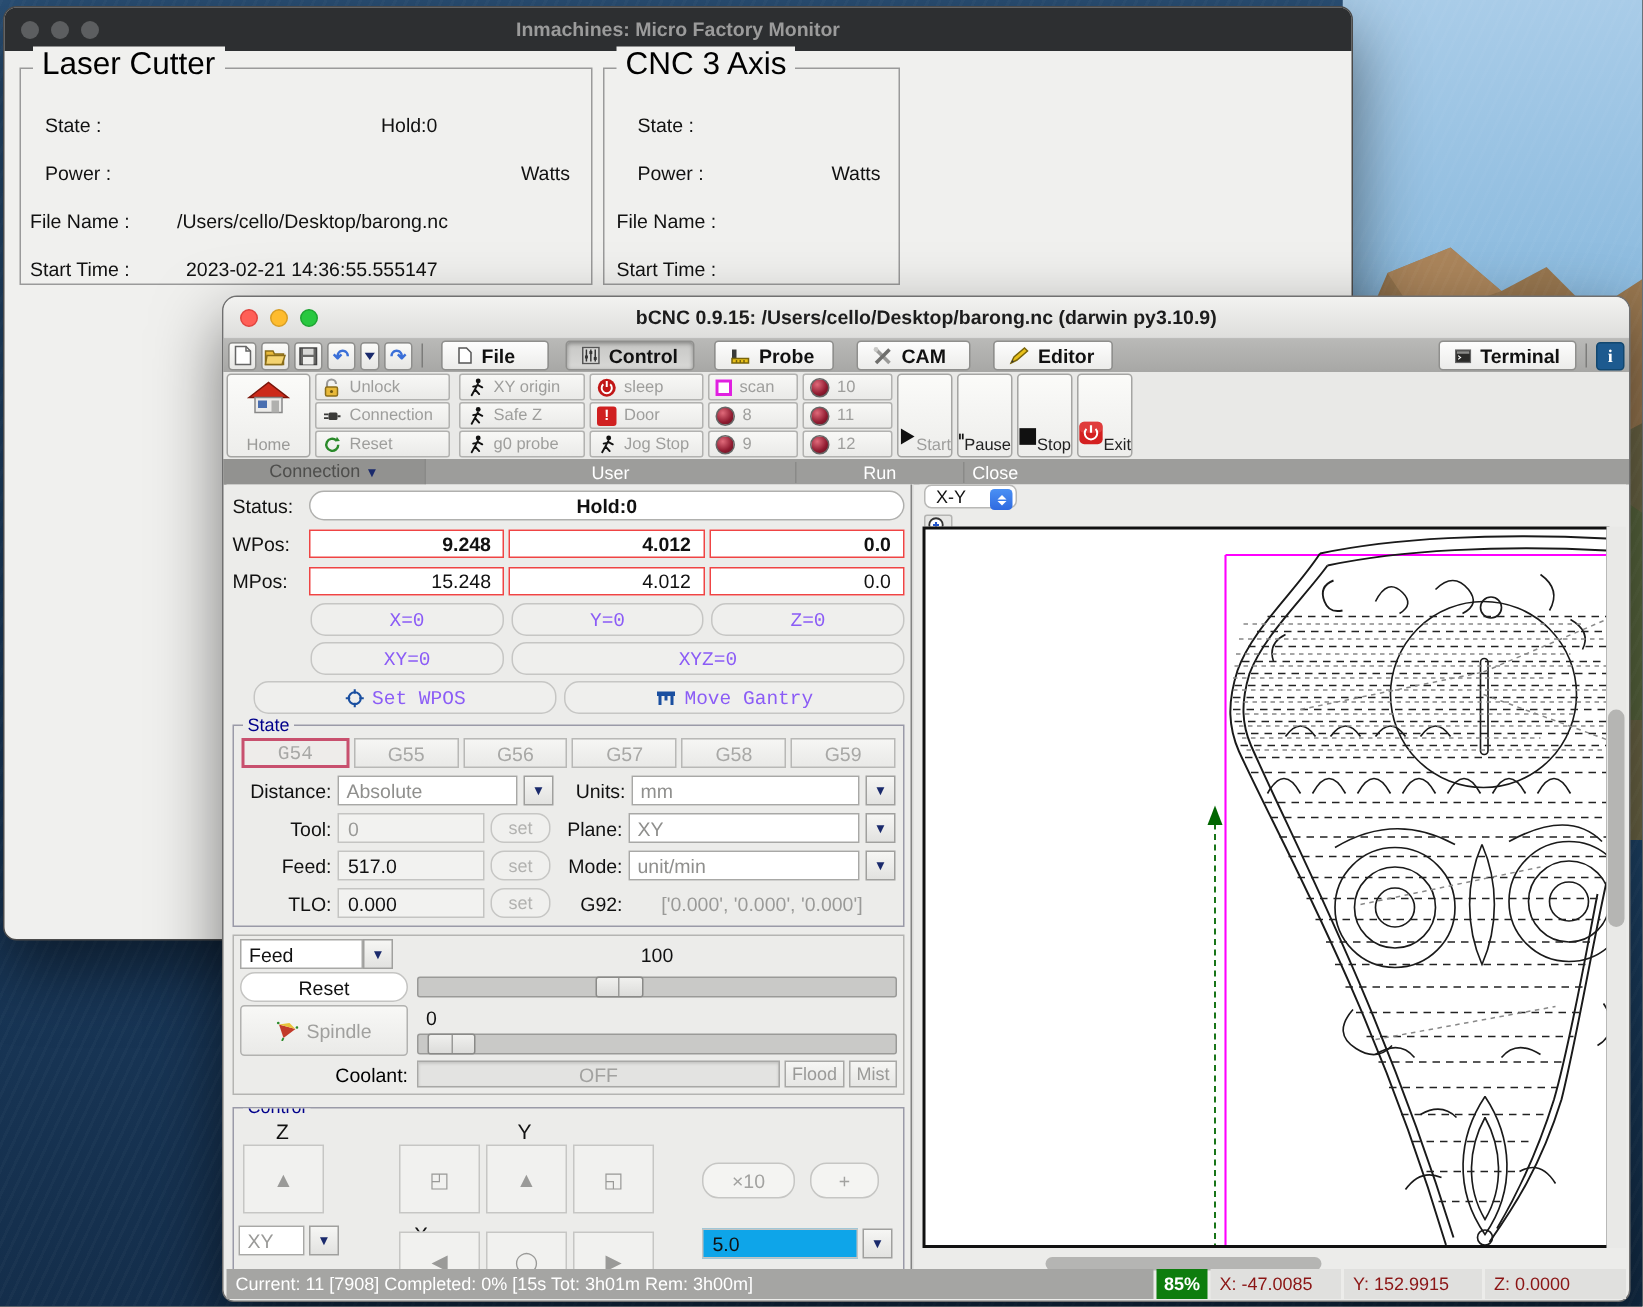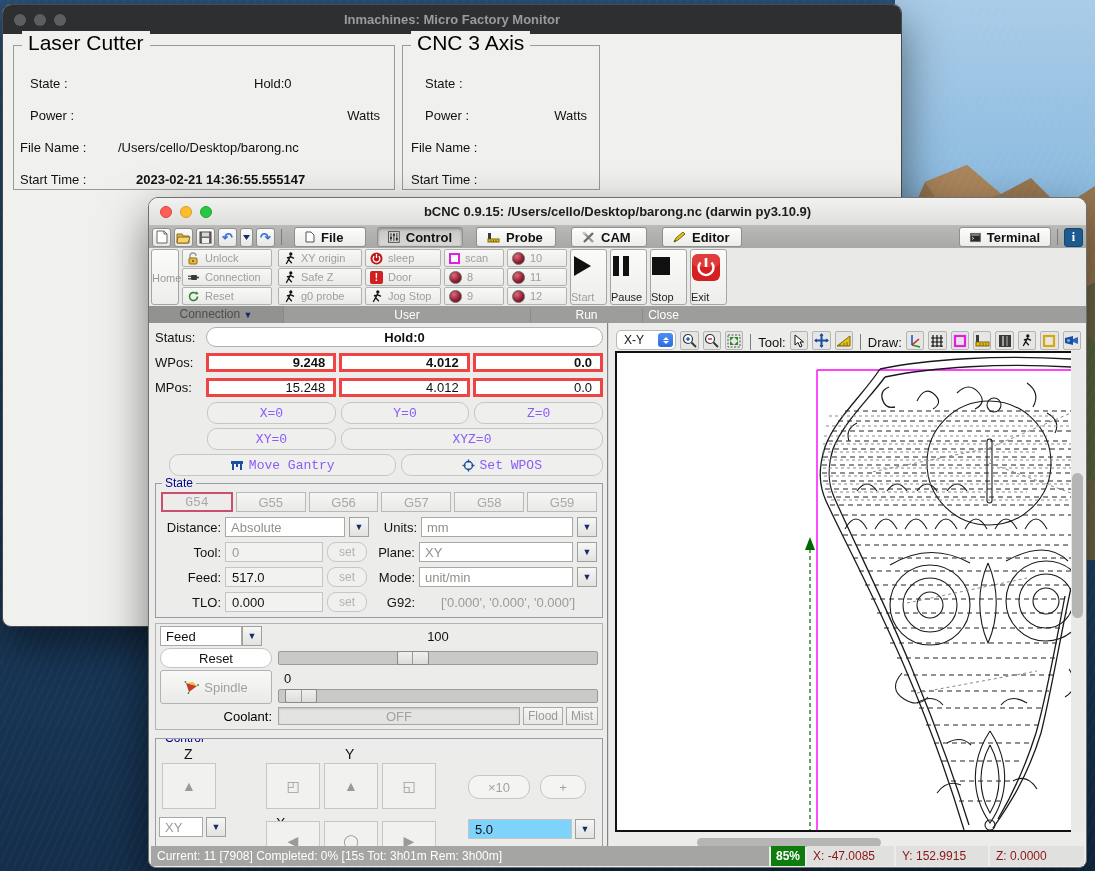--- a/index.html
+++ b/index.html
@@ -49,47 +49,47 @@
 .tab { height:20px; padding:0 10px; display:flex; gap:6px; align-items:center;
   background:linear-gradient(#fdfdfd,#ececea); border:1px solid #8f8f8d;
   border-radius:3px; font-weight:bold; font-size:13px; color:#111; }
 .tab.active { background:linear-gradient(#c7c7c5,#d8d8d6);
   box-shadow:inset 0 1px 3px rgba(0,0,0,.35); }
 .infobtn { width:19px; height:19px; background:#1d5a8f; border:1px solid #12476f;
   border-radius:3px; color:#fff; font-weight:bold; font-size:12px;
   font-family:"Liberation Serif",serif; display:flex; align-items:center; justify-content:center; }
 
 .toolrow { height:58px; display:flex; padding:1px 2px; gap:3px; background:#e9e9e7; align-items:stretch; }
-.homebtn { width:28px; background:linear-gradient(#fbfbf9,#ededeb); border:1px solid #a5a5a3;
-  border-radius:3px; display:flex; flex-direction:row; align-items:center;
+.homebtn { width:56px; background:linear-gradient(#fbfbf9,#ededeb); border:1px solid #a5a5a3;
+  border-radius:3px; display:flex; flex-direction:column; align-items:center;
   justify-content:space-between; padding:3px 0 1px; font-size:11px; color:#9a9a98; }
 .vstack { display:flex; flex-direction:column; gap:1px; }
 .sbtn { flex:1; display:flex; align-items:center; gap:5px; padding:0 4px;
   background:linear-gradient(#f8f8f6,#eaeae8); border:1px solid #b2b2b0;
   border-radius:2px; font-size:11px; color:#9e9e9c; white-space:nowrap; }
 .bigbtn { width:37px; background:linear-gradient(#fbfbf9,#ededeb); border:1px solid #a5a5a3;
-  border-radius:3px; display:flex; flex-direction:column; align-items:flex-start;
+  border-radius:3px; display:flex; flex-direction:row; align-items:flex-end;
   justify-content:space-between; padding:4px 0 1px; font-size:11px; color:#222; }
 .bigbtn .dim { color:#9e9e9c; }
 .groupband { height:17px; background:#9d9d9b; display:flex; font-size:12px;
   color:#fff; align-items:center; }
 .gseg { text-align:center; }
 .gseg.conn { width:135px; background:#929290; color:#4e4e4c; height:100%;
   line-height:17px; border-right:1px solid #8a8a88; }
 .gseg.conn b { color:#1a2a6c; font-size:9px; }
 
 
 .leftpanel { position:absolute; left:2px; top:125px; width:458px; bottom:21px;
   background:#ececea; border-right:2px groove #d8d8d6; overflow:hidden; }
 .dro-row { display:flex; align-items:center; height:22px; margin:3px 4px 0; gap:3px; }
 .dro-label { width:48px; font-size:13px; color:#111; }
 .statusfield { flex:1; height:20px; background:#fff; border:1px solid #b0b0ae;
   border-radius:10px; display:flex; align-items:center; justify-content:center;
   font-weight:bold; font-size:13px; color:#111; }
-.poscell { flex:1; height:19px; background:#fff; border:3px solid #ef4444;
+.poscell { flex:1; height:19px; background:#fff; border:1px solid #ef4444;
   display:flex; align-items:center; justify-content:flex-end; padding-right:8px;
   font-size:13px; color:#111; }
 .bold { font-weight:bold; }
 .zrow { display:flex; height:22px; margin:4px 4px 0 56px; gap:5px; }
 .zbtn { flex:1; height:22px; background:#efefed; border:1px solid #c6c6c4;
   border-radius:10px; color:#8b5cf6; font-size:13px; display:flex;
   align-items:center; justify-content:center; gap:5px;font-family:Liberation Mono, monospace; }
 .fieldset { margin:7px 4px 0; border:1px solid #9a9aa8; position:relative;
   padding:8px 5px 5px; }
 .legend { position:absolute; top:-8px; left:6px; background:#ececea;
@@ -144,21 +144,21 @@
 .axlab { position:absolute; font-size:14px; color:#111; }
 .jbtn { position:absolute; width:54px; height:46px; top:24px; background:#f1f1ef;
   border:1px solid #c6c6c4; color:#9a9a98; display:flex; align-items:center;
   justify-content:center; font-size:14px; }
 .pill { position:absolute; background:#f4f4f2; border:1px solid #c6c6c4;
   border-radius:11px; color:#a2a2a0; font-size:13px; display:flex;
   align-items:center; justify-content:center; }
 
 
 .cpanel { position:absolute; left:464px; top:125px; right:2px; bottom:21px; background:#ececea; }
-.ctoolbar { height:27px; display:flex; align-items:flex-end; gap:4px; padding:0 3px; font-size:13px; color:#111; }
+.ctoolbar { height:27px; display:flex; align-items:flex-start; gap:4px; padding:0 3px; font-size:13px; color:#111;flex-direction:column; }
 .viewcombo { width:62px; height:20px; background:#fff; border:1px solid #b8b8b6;
   border-radius:5px; display:flex; align-items:center; font-size:12px; padding-left:7px; position:relative; }
 .stepper { position:absolute; right:2px; top:2px; width:15px; height:14px;
   background:linear-gradient(#4a90f4,#2f6ae0); border-radius:3px; display:flex;
   flex-direction:column; align-items:center; justify-content:center; gap:1px; }
 .stepper b { width:0; height:0; border-left:3px solid transparent; border-right:3px solid transparent; }
 .stepper .up { border-bottom:3px solid #fff; }
 .stepper .dn { border-top:3px solid #fff; }
 .cicon { width:19px; height:19px; background:#e6e6e4; border:1px solid #b4b4b2;
   border-radius:2px; display:flex; align-items:center; justify-content:center; }
@@ -226,21 +226,21 @@
 
     <div class="panel" style="left:10px;top:40px;width:382px;height:145px;">
       <span class="panel-title">Laser Cutter</span>
       <span class="plab" style="left:16px;top:30px;">State :</span>
       <span class="plab" style="left:240px;top:30px;">Hold:0</span>
       <span class="plab" style="left:16px;top:62px;">Power :</span>
       <span class="plab" style="right:14px;top:62px;">Watts</span>
       <span class="plab" style="left:6px;top:94px;">File Name :</span>
       <span class="plab" style="left:104px;top:94px;">/Users/cello/Desktop/barong.nc</span>
       <span class="plab" style="left:6px;top:126px;">Start Time :</span>
-      <span class="plab" style="left:122px;top:126px;font-weight:bold;">2023-02-21 14:36:55.555147</span>
+      <span class="plab" style="left:110px;top:126px;">2023-02-21 14:36:55.555147</span>
     </div>
 
     <div class="panel" style="left:399px;top:40px;width:198px;height:145px;">
       <span class="panel-title">CNC 3 Axis</span>
       <span class="plab" style="left:22px;top:30px;">State :</span>
       <span class="plab" style="left:22px;top:62px;">Power :</span>
       <span class="plab" style="right:12px;top:62px;">Watts</span>
       <span class="plab" style="left:8px;top:94px;">File Name :</span>
       <span class="plab" style="left:8px;top:126px;">Start Time :</span>
     </div>
@@ -514,38 +514,38 @@
       <div class="zrow">
         <div class="zbtn">X=0</div>
         <div class="zbtn">Y=0</div>
         <div class="zbtn">Z=0</div>
       </div>
       <div class="zrow">
         <div class="zbtn" style="flex:1;">XY=0</div>
         <div class="zbtn" style="flex:2.05;">XYZ=0</div>
       </div>
       <div class="zrow" style="margin-left:18px;">
-        <div class="zbtn" style="flex:1.12;">
-          <svg width="14" height="12" viewBox="0 0 14 12">
-              <rect x="1" y="2" width="12" height="3" fill="#1a4fa0"></rect>
-              <rect x="2" y="5" width="2" height="6" fill="#1a4fa0"></rect>
-              <rect x="10" y="5" width="2" height="6" fill="#1a4fa0"></rect>
-              <rect x="6" y="5" width="2" height="3" fill="#1a4fa0"></rect>
-            </svg>
-          <span>Move Gantry</span>
-        </div>
         <div class="zbtn">
           <svg width="13" height="13" viewBox="0 0 13 13">
               <circle cx="6.5" cy="6.5" r="4" fill="none" stroke="#1a4fa0" stroke-width="1.4"></circle>
               <line x1="6.5" y1="0.5" x2="6.5" y2="3.5" stroke="#1a4fa0" stroke-width="1.4"></line>
               <line x1="6.5" y1="9.5" x2="6.5" y2="12.5" stroke="#1a4fa0" stroke-width="1.4"></line>
               <line x1="0.5" y1="6.5" x2="3.5" y2="6.5" stroke="#1a4fa0" stroke-width="1.4"></line>
               <line x1="9.5" y1="6.5" x2="12.5" y2="6.5" stroke="#1a4fa0" stroke-width="1.4"></line>
             </svg>
           <span>Set WPOS</span>
+        </div>
+        <div class="zbtn" style="flex:1.12;">
+          <svg width="14" height="12" viewBox="0 0 14 12">
+              <rect x="1" y="2" width="12" height="3" fill="#1a4fa0"></rect>
+              <rect x="2" y="5" width="2" height="6" fill="#1a4fa0"></rect>
+              <rect x="10" y="5" width="2" height="6" fill="#1a4fa0"></rect>
+              <rect x="6" y="5" width="2" height="3" fill="#1a4fa0"></rect>
+            </svg>
+          <span>Move Gantry</span>
         </div>
       </div>
 
       <div class="fieldset">
         <span class="legend">State</span>
         <div class="grow">
           <div class="gbtn active">G54</div>
           <div class="gbtn">G55</div>
           <div class="gbtn">G56</div>
           <div class="gbtn">G57</div>
@@ -632,21 +632,21 @@
         <div class="jbtn" style="left:168px;">▲</div>
         <div class="jbtn" style="left:226px;">◱</div>
         <div class="pill" style="left:312px;top:36px;width:62px;height:24px;">×10</div>
         <div class="pill" style="left:384px;top:36px;width:46px;height:24px;">+</div>
         <div class="combo" style="position:absolute;left:3px;top:78px;width:44px;color:#9a9a98;">XY</div>
         <div class="dbtn" style="position:absolute;left:50px;top:78px;">▼</div>
         <span class="axlab" style="left:120px;top:76px;">X</span>
         <div class="jbtn" style="left:110px;top:82px;height:40px;">◀</div>
         <div class="jbtn" style="left:168px;top:82px;height:40px;">◯</div>
         <div class="jbtn" style="left:226px;top:82px;height:40px;">▶</div>
-        <div class="entry dark" style="position:absolute;left:312px;top:80px;width:104px;background:#7dd3fc;">5.0</div>
+        <div class="entry dark" style="position:absolute;left:312px;top:80px;width:104px;background:#0ea5e9;">5.0</div>
         <div class="dbtn" style="position:absolute;left:419px;top:80px;">▼</div>
       </div>
     </div>
 
     <div class="cpanel">
       <div class="ctoolbar">
         <div class="viewcombo">
           <span>X-Y</span>
           <span class="stepper">
               <b class="up"></b>

